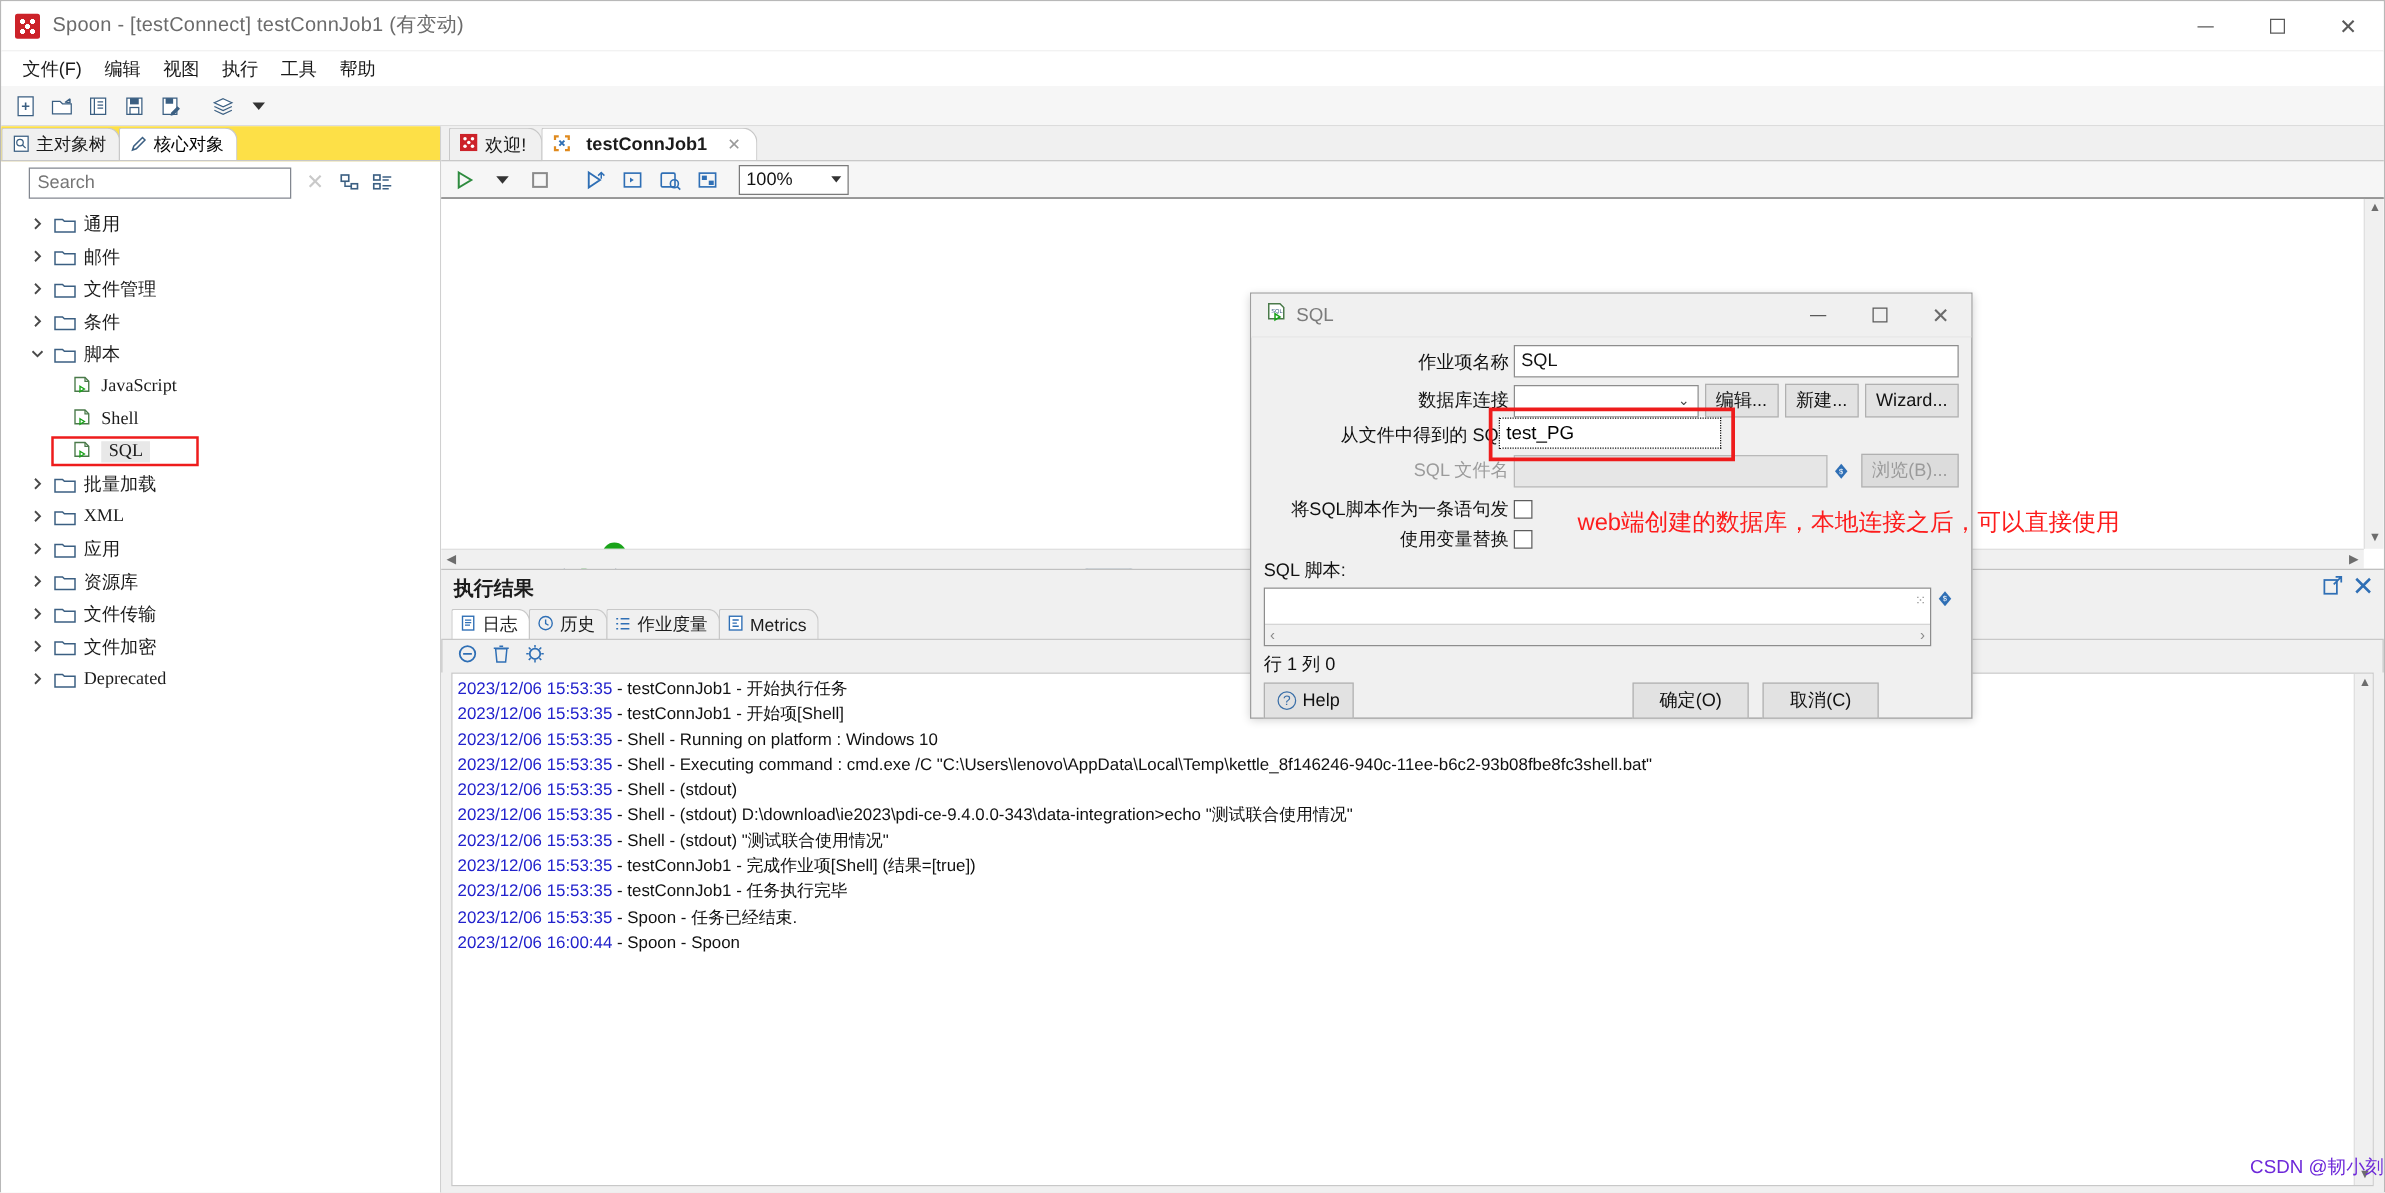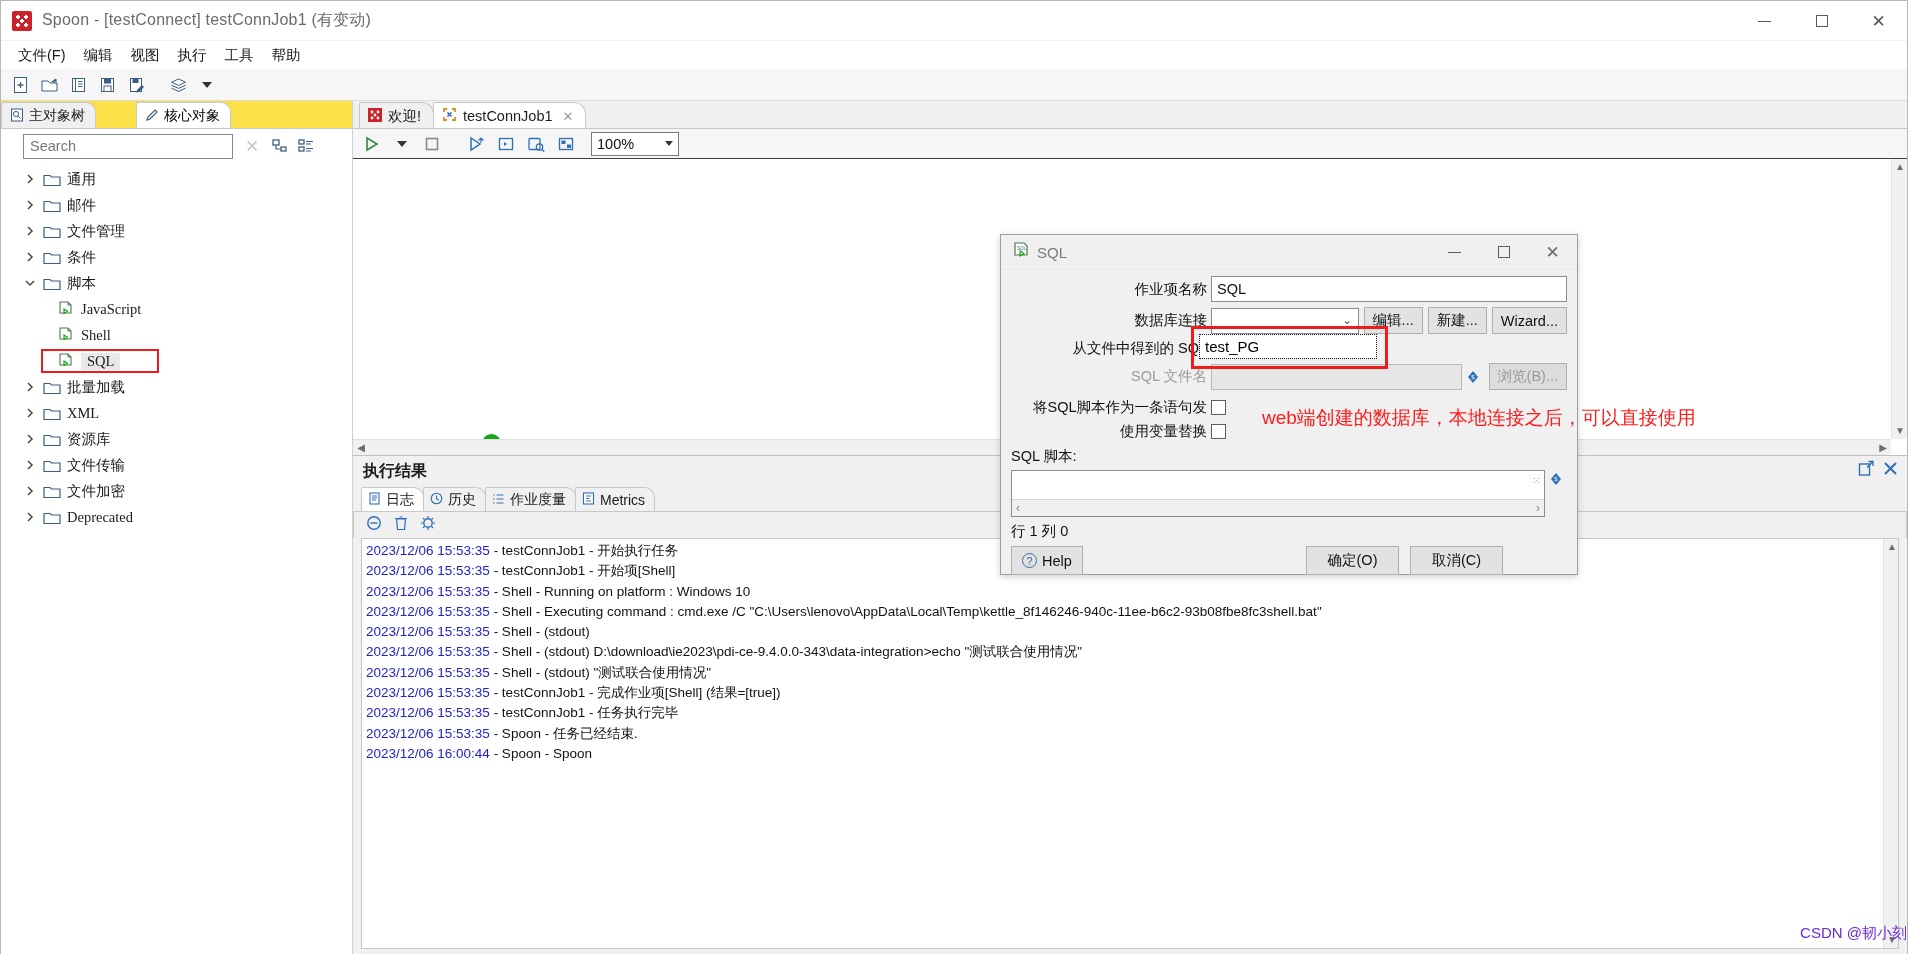--- a/index.html
+++ b/index.html
@@ -84,21 +84,21 @@
   }
   .lp-tabs { display: flex; height: 28px; background: #fde047; align-items: flex-end; position: relative; }
   .lp-tab {
     display: flex; align-items: center; gap: 5px;
     height: 27px; padding: 0 10px 0 8px; font-size: 14px; color: #1b1b1b;
     background: #f0f0f0;
     border: 1px solid #c8c8c8; border-bottom: none;
     border-top-left-radius: 2px; border-top-right-radius: 10px;
     margin-right: -1px;
   }
-  .lp-tab.active { background: #ffffff; color: #000; margin-left: 41px; }
+  .lp-tab.active { background: #ffffff; color: #000; }
   .lp-tabs::after {
     content: ""; position: absolute; left: 0; right: 0; bottom: 0; height: 1px; background: #c8c8c8;
   }
   .searchrow {
     display: flex; align-items: center; height: 34px; padding: 4px 6px 4px 22px;
     background: #fff; gap: 8px;
   }
   .searchbox {
     flex: 1; height: 25px; border: 1px solid #828790; background: #fff;
     display: flex; align-items: center; padding: 0 6px; font-size: 14.5px; color: #767676;
@@ -130,21 +130,21 @@
   .rightarea { flex: 1; display: flex; flex-direction: column; background: #f0f0f0; position: relative; }
   .ed-tabs {
     height: 28px; background: #f0f0f0; display: flex; align-items: flex-end;
     padding-left: 6px; position: relative;
   }
   .ed-tab {
     display: flex; align-items: center; gap: 6px; height: 27px; padding: 0 12px 0 8px;
     font-size: 14.5px; background: #f0f0f0; border: 1px solid #c8c8c8; border-bottom: none;
     border-top-left-radius: 2px; border-top-right-radius: 12px; margin-right: -1px; color: #1b1b1b;
   }
-  .ed-tab.active { background: #fff; font-weight: normal; }
+  .ed-tab.active { background: #fff; font-weight: bold; gap: 12px; }
   .ed-tabs::after { content:""; position:absolute; left:0; right:0; bottom:0; height:1px; background:#c8c8c8;}
   .tab-close { color: #9a9a9a; font-size: 13px; margin-left: 4px; }
 
   .canvas-toolbar {
     height: 30px; background: #f6f6f6; border-bottom: 1px solid #404040;
     display: flex; align-items: center; padding-left: 6px; gap: 4px;
   }
   .zoom-combo {
     margin-left: 8px; height: 24px; width: 88px; border: 1px solid #7a7a7a; background: #fff;
     display: flex; align-items: center; justify-content: space-between;
@@ -507,20 +507,31 @@
           <div class="tnode">
             <span class="twist">
               <svg width="10" height="12" viewBox="0 0 10 12">
                 <path d="M3 2l4 4-4 4" fill="none" stroke="#4a4a4a" stroke-width="1.5"></path>
               </svg>
             </span>
             <span class="folder"><svg width="18" height="15" viewBox="0 0 18 15">
                 <path d="M1 3.5h6l1.5 1.5H17v8.5H1z" fill="#fff" stroke="#3b5f82" stroke-width="1.2"></path>
               </svg></span>
             <span>XML</span>
+          </div>
+          <div class="tnode">
+            <span class="twist">
+              <svg width="10" height="12" viewBox="0 0 10 12">
+                <path d="M3 2l4 4-4 4" fill="none" stroke="#4a4a4a" stroke-width="1.5"></path>
+              </svg>
+            </span>
+            <span class="folder"><svg width="18" height="15" viewBox="0 0 18 15">
+                <path d="M1 3.5h6l1.5 1.5H17v8.5H1z" fill="#fff" stroke="#3b5f82" stroke-width="1.2"></path>
+              </svg></span>
+            <span>应用</span>
           </div>
           <div class="tnode">
             <span class="twist">
               <svg width="10" height="12" viewBox="0 0 10 12">
                 <path d="M3 2l4 4-4 4" fill="none" stroke="#4a4a4a" stroke-width="1.5"></path>
               </svg>
             </span>
             <span class="folder"><svg width="18" height="15" viewBox="0 0 18 15">
                 <path d="M1 3.5h6l1.5 1.5H17v8.5H1z" fill="#fff" stroke="#3b5f82" stroke-width="1.2"></path>
               </svg></span>

